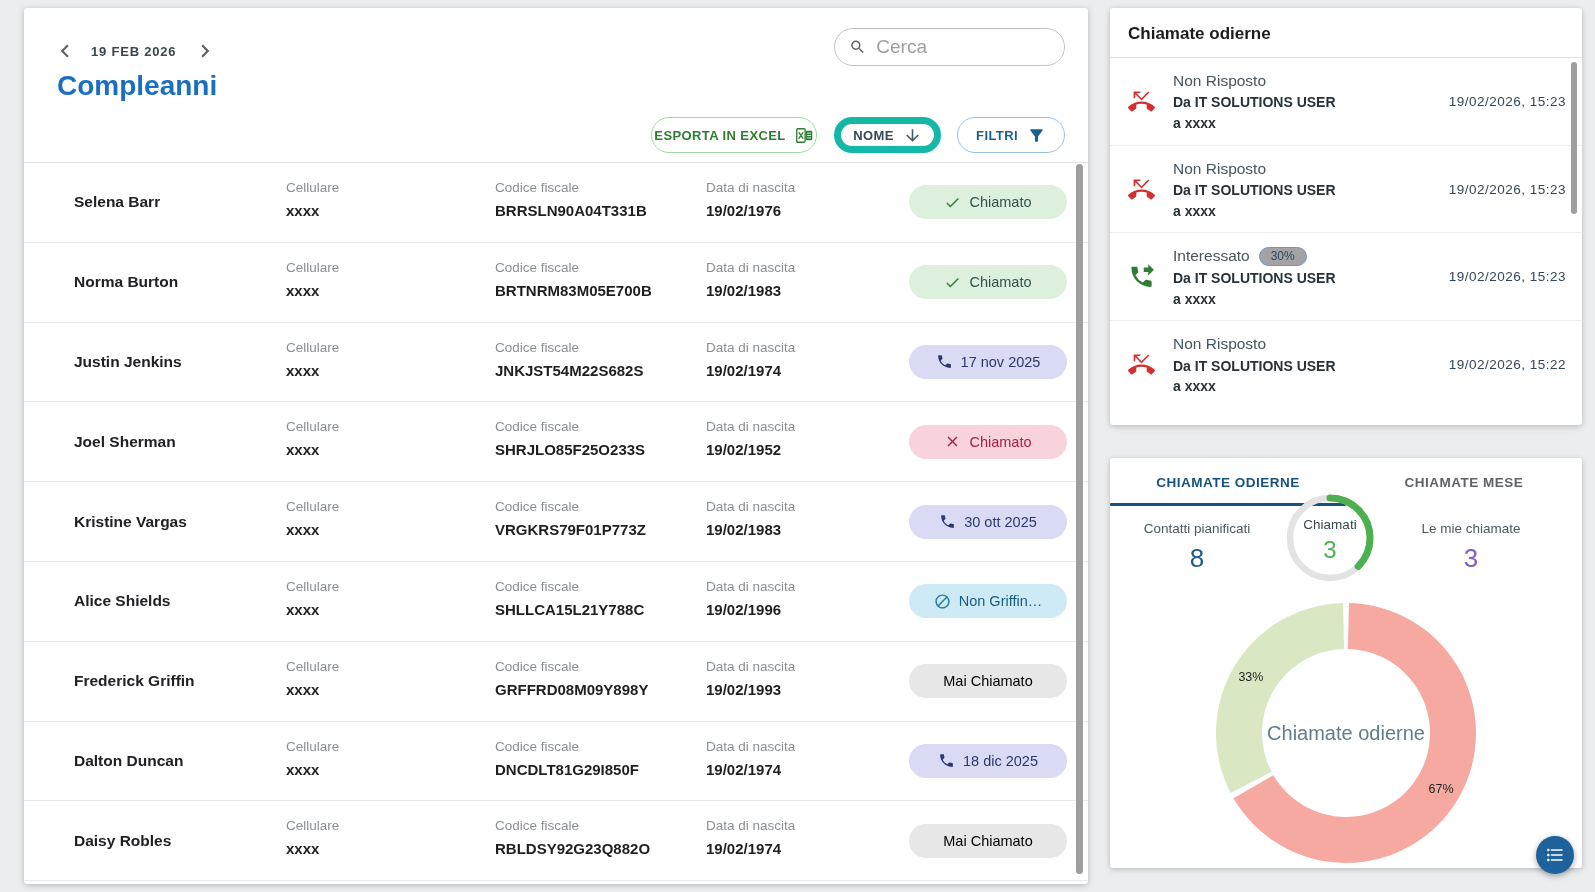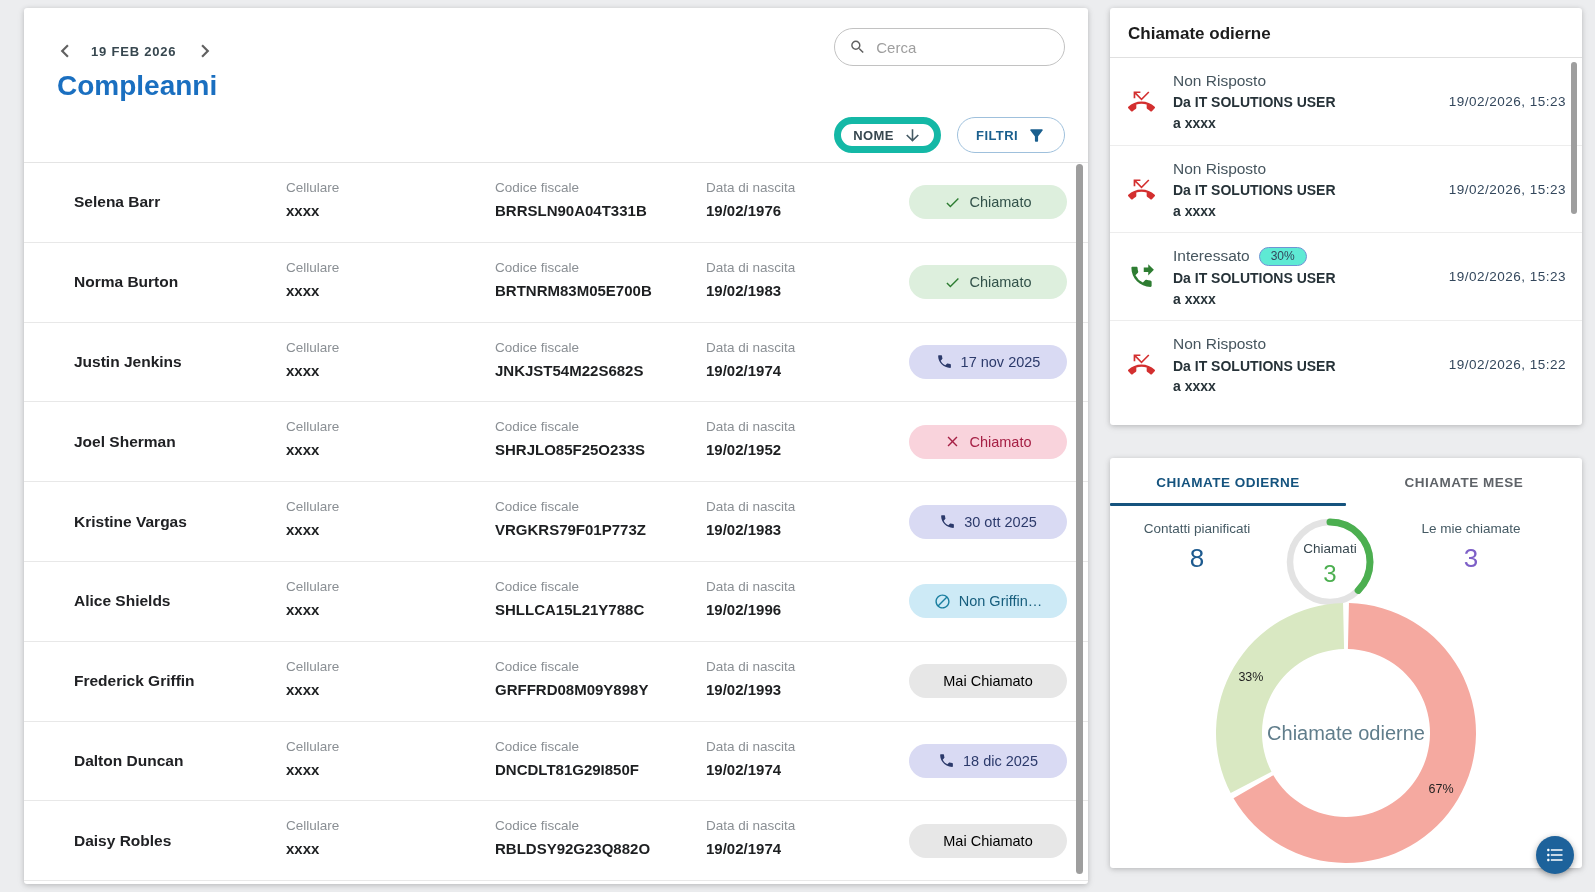--- a/index.html
+++ b/index.html
@@ -29,21 +29,21 @@
   .bd-date { position:absolute; left:67px; top:36px; font-size:13px; font-weight:bold; letter-spacing:.8px; color:#37474f; }
   .bd-title { position:absolute; left:33px; top:62px; font-size:28px; color:#1a6fc0; font-weight:700; }
   .search-box {
     position:absolute; left:810px; top:20px; width:231px; height:38px;
     border:1px solid #c2c2c2; border-radius:20px;
     display:flex; align-items:center; padding:0 14px; gap:10px; background:#fff;
   }
   .search-box .icon { width:20px; height:20px; }
   .search-box .icon svg { fill:#616161; }
   .search-box input {
-    border:none; outline:none; font-size:15px; width:100%;
+    border:none; outline:none; font-size:19px; width:100%;
     font-family:"Liberation Sans", sans-serif; color:#424242; background:transparent;
   }
   .search-box input::placeholder { color:#9e9e9e; }
   .toolbar-btn {
     position:absolute; top:109px; height:36px; border-radius:18px; background:#fff;
     display:flex; align-items:center; justify-content:center; gap:9px;
     font-size:13px; font-weight:bold; letter-spacing:.4px; cursor:pointer;
   }
   #export-btn { left:627px; width:166px; border:1px solid #a5d6a7; color:#2e7d32; }
   #sort-btn   { left:810px; width:107px; border:7px solid #14b8a6; color:#37474f; }
@@ -87,21 +87,21 @@
   #calls-card { left:1110px; top:8px; width:472px; height:417px; overflow:hidden; }
   .calls-title { padding:16px 18px 13px 18px; font-size:17px; font-weight:bold; color:#1c1c1c; border-bottom:1px solid #e0e0e0; }
   .citem { height:87.7px; display:flex; align-items:center; padding:0 16px 0 18px; border-bottom:1px solid #ededed; cursor:pointer; }
   .citem:last-child { border-bottom:none; }
   .citem .call-icon { width:27px; height:27px; flex:0 0 auto; margin-right:18px; }
   .call-icon--missed svg { fill:#d32f2f; }
   .call-icon--forwarded svg { fill:#2e7d32; }
   .cbody { flex:1 1 auto; }
   .cstatus { font-size:15.5px; color:#46555e; display:flex; align-items:center; gap:9px; }
   .cpill {
-    font-size:12px; color:#33475c; background:#5eead4; border:1.5px solid #6f94d4;
+    font-size:12px; color:#33475c; background:#a3a3a3; border:1.5px solid #6f94d4;
     border-radius:12px; padding:1.5px 11px; font-weight:500;
   }
   .cfrom, .cto { font-weight:bold; font-size:14px; color:#263238; margin-top:4.5px; }
   .ctime { font-size:13.5px; color:#33475c; letter-spacing:.5px; font-weight:500; white-space:nowrap; }
   #calls-scroll { left:461px; top:54px; width:6px; height:152px; }
 
   
   #stats-card { left:1110px; top:458px; width:472px; height:410px; }
   .tabs { position:relative; display:flex; height:48px; }
   .tab {
@@ -110,21 +110,21 @@
   }
   .tab.active { color:#15537e; }
   .tab-indicator { position:absolute; bottom:0; height:3.5px; width:50%; background:#15537e; border-radius:1px; }
   .stat-col { position:absolute; text-align:center; }
   #stat-planned { left:7px;  top:63px; width:160px; }
   #stat-mine    { left:281px; top:63px; width:160px; }
   .stat-label { font-size:13.5px; color:#455a64; }
   .stat-value { margin-top:7px; font-size:26px; }
   #stat-planned .stat-value { color:#1d5a8f; }
   #stat-mine .stat-value { color:#7d5fc7; }
-  #ring-wrap { position:absolute; left:173px; top:57px; width:94px; height:94px; }
+  #ring-wrap { position:absolute; left:173px; top:33px; width:94px; height:94px; }
   #ring-wrap svg { position:absolute; left:0; top:0; }
   .ring-label { position:absolute; left:0; top:26px; width:100%; text-align:center; font-size:13.5px; color:#37474f; }
   .ring-value { position:absolute; left:0; top:45px; width:100%; text-align:center; font-size:24px; color:#4caf50; }
   #donut-wrap { position:absolute; left:96px; top:135px; width:280px; height:280px; }
   #donut-wrap svg { position:absolute; left:0; top:0; }
   .donut-center {
     position:absolute; left:0; top:0; width:100%; height:100%;
     display:flex; align-items:center; justify-content:center;
     font-size:20px; color:#607d8b; pointer-events:none;
   }
@@ -161,20 +161,31 @@
 
   <div class="search-box">
     <span class="icon">
         <svg viewBox="0 0 24 24">
           <path d="M15.5 14h-.79l-.28-.27A6.47 6.47 0 0 0 16 9.5 6.5 6.5 0 1 0 9.5 16c1.61 0 3.09-.59 4.23-1.57l.27.28v.79l5 4.99L20.49 19l-4.99-5zm-6 0C7.01 14 5 11.99 5 9.5S7.01 5 9.5 5 14 7.01 14 9.5 11.99 14 9.5 14z"></path>
         </svg>
       </span>
     <input type="text" placeholder="Cerca" style="">
   </div>
 
+  <div class="toolbar-btn" id="export-btn">
+    <span>ESPORTA IN EXCEL</span>
+    <span class="icon">
+        <svg viewBox="0 0 24 24">
+          <rect x="2.2" y="3.5" width="10.6" height="17" rx="1.4" fill="none" stroke="#2e7d32" stroke-width="1.7"></rect>
+          <path d="M5 8.5l5 7M10 8.5l-5 7" stroke="#2e7d32" stroke-width="1.7" fill="none" stroke-linecap="round"></path>
+          <rect x="13.8" y="6" width="8" height="12" rx="1" fill="#2e7d32" stroke="none"></rect>
+          <path d="M15.3 9h5M15.3 12h5M15.3 15h5" stroke="#ffffff" stroke-width="1.1" fill="none"></path>
+        </svg>
+      </span>
+  </div>
   <div class="toolbar-btn" id="sort-btn">
     <span>NOME</span>
     <span class="icon">
         <svg viewBox="0 0 24 24">
           <path d="M20 12l-1.41-1.41L13 16.17V4h-2v12.17l-5.58-5.59L4 12l8 8 8-8z"></path>
         </svg>
       </span>
   </div>
   <div class="toolbar-btn" id="filter-btn">
     <span>FILTRI</span>

